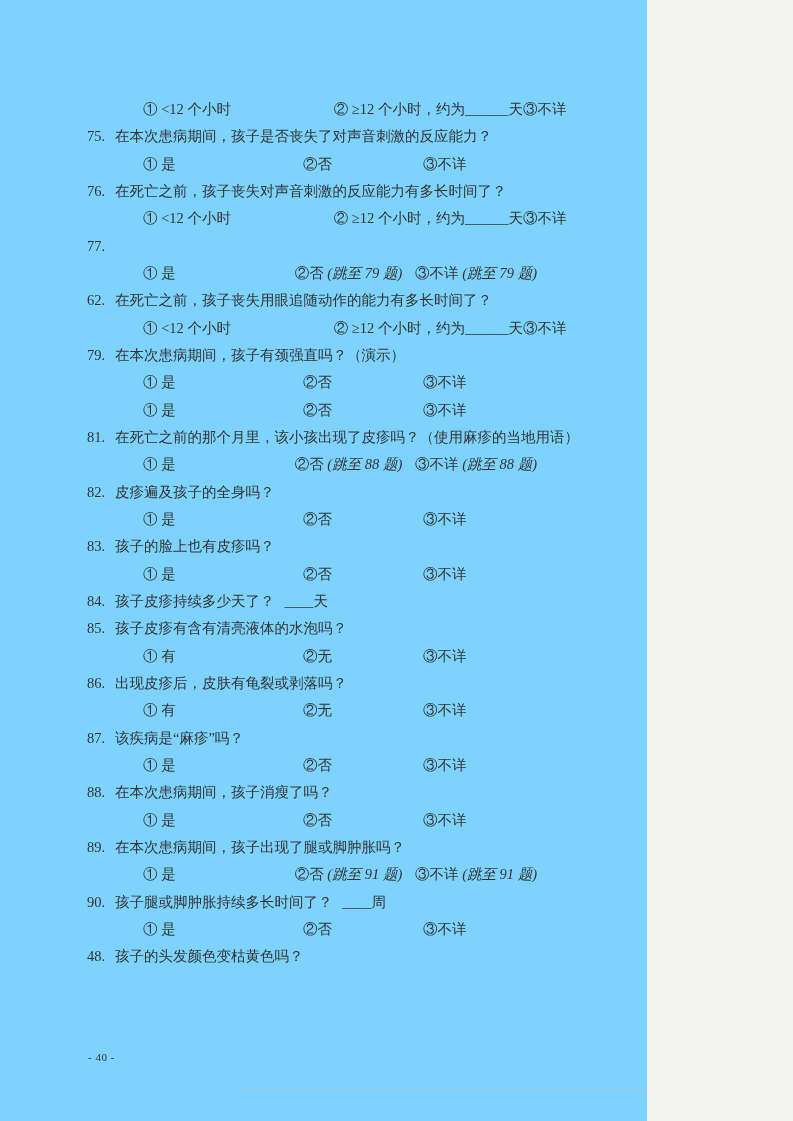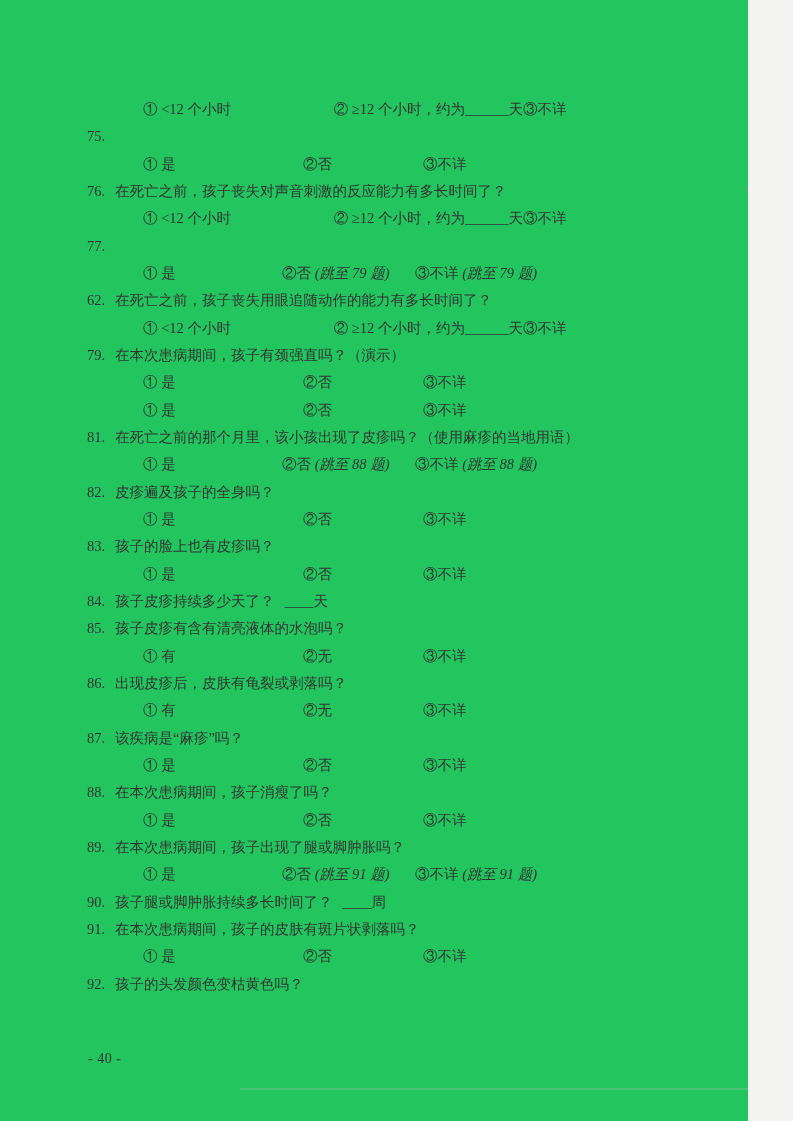--- a/index.html
+++ b/index.html
@@ -5,49 +5,49 @@
   * { margin: 0; padding: 0; box-sizing: border-box; }
   html, body { width: 793px; height: 1121px; }
   body {
     background: #f4f4f2;
     font-family: "Liberation Serif", "DejaVu Serif", serif;
     color: #333;
     font-size: 14.5px;
   }
   .sheet {
     position: relative;
-    width: 748px;
+    width: 647px;
     height: 1121px;
-    background: #22c55e;
+    background: #7dd3fc;
     overflow: hidden;
   }
   .content { position: absolute; top: 96px; left: 0; right: 0; }
   .row {
     height: 27.33px;
     display: flex;
     align-items: center;
     white-space: pre;
   }
   .q-row { padding-left: 87px; }
   .q-num { display: inline-block; width: 28px; }
   .opt-row { padding-left: 143px; }
   .opt { display: inline-block; }
   .note { font-style: italic; }
   .yesno .o1 { min-width: 160px; }
   .yesno .o2 { min-width: 120px; }
   .jump  .o1 { min-width: 139px; }
-  .jump  .o2 { min-width: 133px; }
+  .jump  .o2 { min-width: 133px; text-align: center; }
   .hours .o1 { min-width: 142px; }
   .hours .o2 { min-width: 238px; text-align: right; }
   .inline-answer { margin-left: 10px; }
   .page-num {
     position: absolute;
     left: 88px;
     top: 1051px;
-    font-size: 14px;
+    font-size: 11px;
     letter-spacing: 0.5px;
   }
   .speck {
     position: absolute;
     left: 746px;
     top: 188px;
     width: 3px;
     height: 3px;
     background: #8d8d8d;
     border-radius: 50%;
@@ -71,20 +71,21 @@
   <div class="content">
 
     <div class="row opt-row hours">
       <span class="opt o1"><span>① &lt;12 个小时</span></span>
       <span class="opt o2"><span>② ≥12 个小时，约为______天</span></span>
       <span class="opt o3"><span>③不详</span></span>
     </div>
 
     <div class="row q-row">
       <span class="q-num">75.</span>
+      <span class="q-text">在本次患病期间，孩子是否丧失了对声音刺激的反应能力？</span>
     </div>
     <div class="row opt-row yesno">
       <span class="opt o1"><span>① 是</span></span>
       <span class="opt o2"><span>②否</span></span>
       <span class="opt o3"><span>③不详</span></span>
     </div>
 
     <div class="row q-row">
       <span class="q-num">76.</span>
       <span class="q-text">在死亡之前，孩子丧失对声音刺激的反应能力有多长时间了？</span>
@@ -215,32 +216,28 @@
       <span class="opt o2"><span>②否 </span><span class="note">(跳至 91 题)</span></span>
       <span class="opt o3"><span>③不详 </span><span class="note">(跳至 91 题)</span></span>
     </div>
 
     <div class="row q-row">
       <span class="q-num">90.</span>
       <span class="q-text">孩子腿或脚肿胀持续多长时间了？</span>
       <span class="inline-answer">____周</span>
     </div>
 
-    <div class="row q-row">
-      <span class="q-num">91.</span>
-      <span class="q-text">在本次患病期间，孩子的皮肤有斑片状剥落吗？</span>
-    </div>
-    <div class="row opt-row yesno">
-      <span class="opt o1"><span>① 是</span></span>
-      <span class="opt o2"><span>②否</span></span>
-      <span class="opt o3"><span>③不详</span></span>
-    </div>
-
-    <div class="row q-row">
-      <span class="q-num">92.</span>
+    <div class="row opt-row yesno">
+      <span class="opt o1"><span>① 是</span></span>
+      <span class="opt o2"><span>②否</span></span>
+      <span class="opt o3"><span>③不详</span></span>
+    </div>
+
+    <div class="row q-row">
+      <span class="q-num">48.</span>
       <span class="q-text">孩子的头发颜色变枯黄色吗？</span>
     </div>
 
   </div>
 
   <div class="page-num">- 40 -</div>
   <div class="speck"></div>
   <div class="bottom-smudge"></div>
 </div>
 

